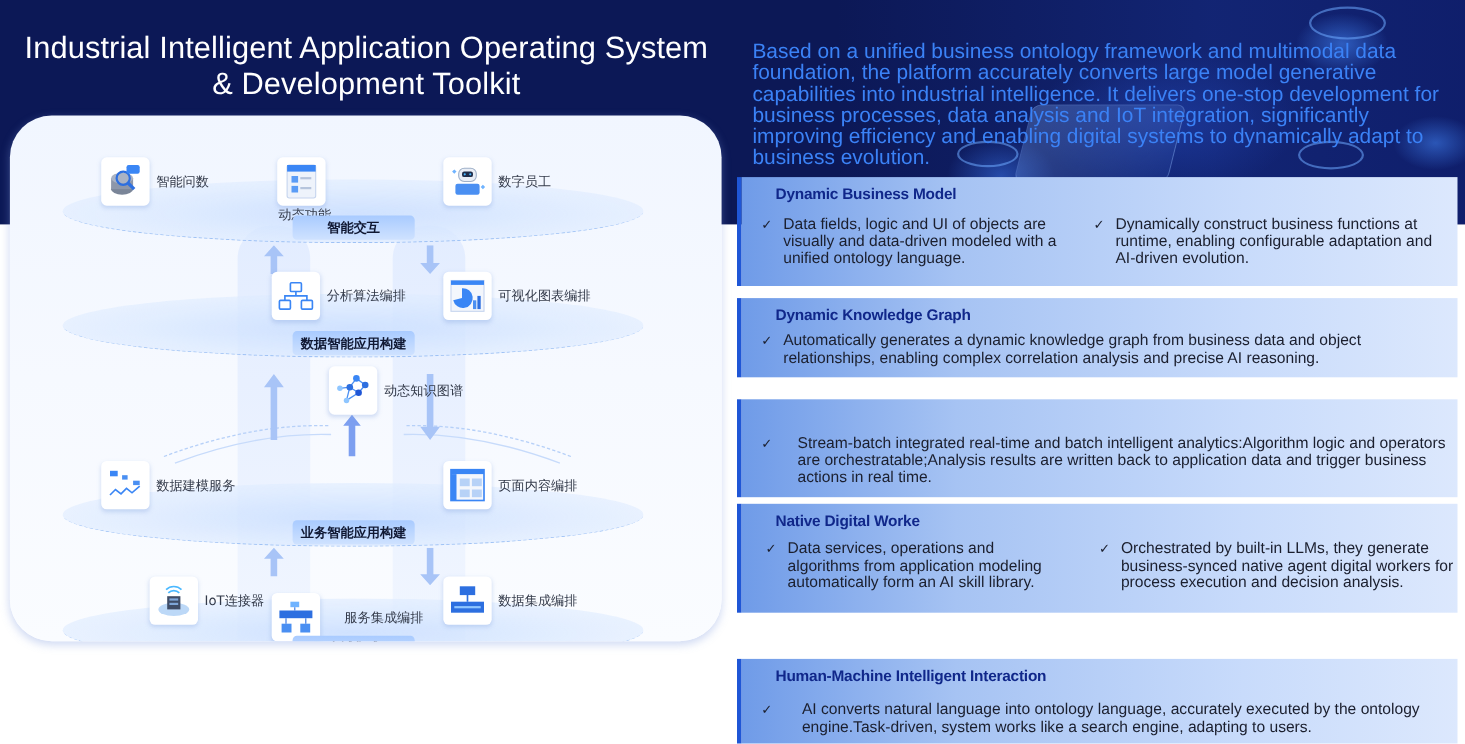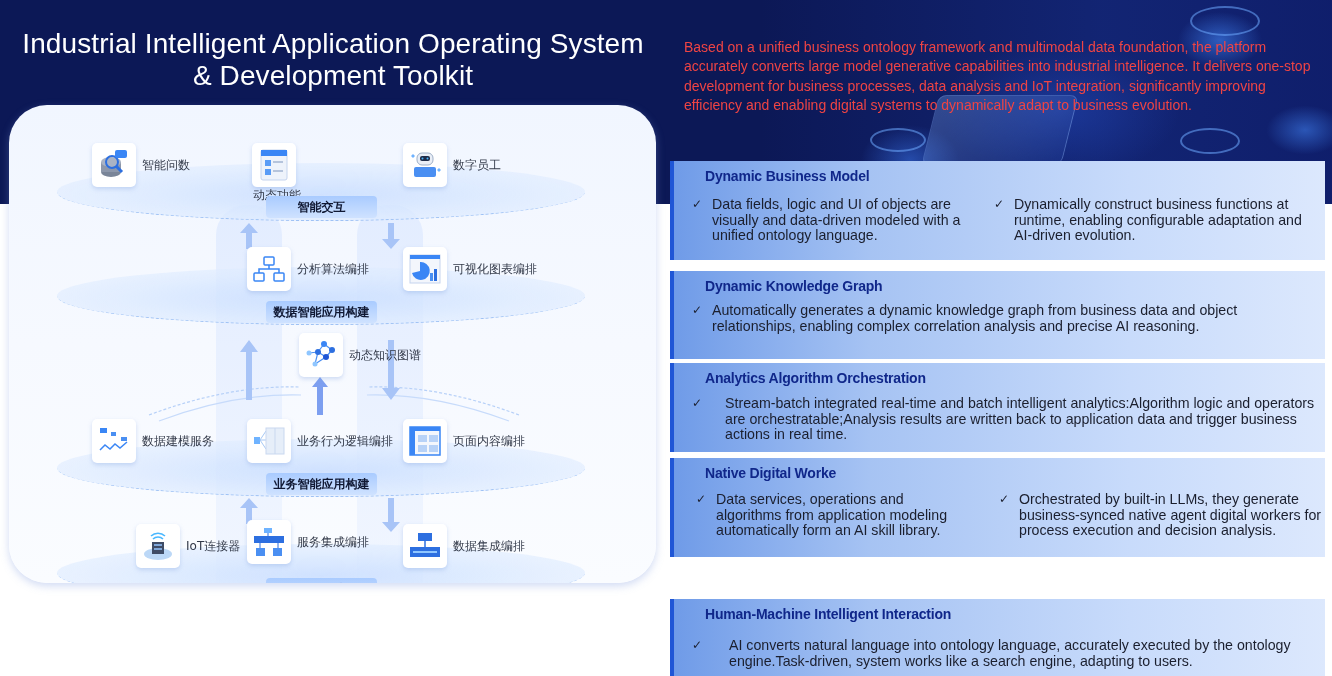--- a/index.html
+++ b/index.html
@@ -28,21 +28,21 @@
   }
   .band .ring { position: absolute; border-radius: 50%; border: 2px solid rgba(110,170,255,0.55); }
 
   .main-title {
     position: absolute; left: 10px; top: 28px; width: 646px;
     color: #ffffff; text-align: center;
     font-size: 28px; line-height: 32px; font-weight: normal; letter-spacing: 0.1px;
   }
   .intro {
     position: absolute; left: 684px; top: 38px; width: 640px;
-    color: #ef4444; font-size: 14px; line-height: 19.3px;
+    color: #3b82f6; font-size: 19px; line-height: 19.3px;
   }
 
   
   .panel {
     position: absolute; left: 9px; top: 105px; width: 647px; height: 478px;
     border-radius: 38px;
     background: linear-gradient(180deg, #f1f6ff 0%, #f6f9ff 50%, #fafcff 100%);
     box-shadow: 0 3px 8px rgba(120,150,220,0.35);
     overflow: hidden;
   }
@@ -229,31 +229,20 @@
     <div class="node-icon">
       <svg width="34" height="32" viewBox="0 0 34 32">
           <rect x="3" y="3" width="7" height="5" fill="#3a86f5"></rect>
           <rect x="14" y="7" width="5" height="4" fill="#4a8ff2"></rect>
           <rect x="24" y="12" width="6" height="4" fill="#4a8ff2"></rect>
           <polyline points="3,25 8,20 13,24 18,19 23,23 30,17" fill="none" stroke="#3a86f5" stroke-width="1.5"></polyline>
         </svg>
     </div>
     <span class="node-label">数据建模服务</span>
   </div>
-  <div class="node" style="left:238px;top:314px;">
-    <div class="node-icon">
-      <svg width="34" height="32" viewBox="0 0 34 32">
-          <rect x="2" y="12" width="6" height="7" fill="#6fb3ff"></rect>
-          <path d="M8 15 L14 6 M8 15 L14 15 M8 15 L14 24" stroke="#a6c8f5"></path>
-          <rect x="14" y="3" width="18" height="26" fill="#e6eef9" stroke="#c9d8ef"></rect>
-          <line x1="23" y1="3" x2="23" y2="29" stroke="#c9d8ef"></line>
-        </svg>
-    </div>
-    <span class="node-label">业务行为逻辑编排</span>
-  </div>
   <div class="node" style="left:394px;top:314px;">
     <div class="node-icon">
       <svg width="34" height="32" viewBox="0 0 34 32">
           <rect x="2" y="2" width="30" height="28" fill="#f4f7fc" stroke="#3a86f5" stroke-width="1.5"></rect>
           <rect x="2" y="2" width="30" height="4" fill="#3a86f5"></rect>
           <rect x="2" y="6" width="5" height="24" fill="#3a86f5"></rect>
           <rect x="10" y="10" width="9" height="7" fill="#b7d2f7"></rect>
           <rect x="21" y="10" width="9" height="7" fill="#b7d2f7"></rect>
           <rect x="10" y="20" width="9" height="7" fill="#b7d2f7"></rect>
           <rect x="21" y="20" width="9" height="7" fill="#b7d2f7"></rect>
@@ -268,21 +257,21 @@
       <svg width="34" height="32" viewBox="0 0 34 32">
           <path d="M10 6 A10 10 0 0 1 24 6 M12 9 A7 7 0 0 1 22 9" stroke="#4ab8ff" stroke-width="1.5" fill="none"></path>
           <ellipse cx="17" cy="24" rx="14" ry="6" fill="#bcd8f7"></ellipse>
           <rect x="11" y="12" width="12" height="12" fill="#3f4c66"></rect>
           <rect x="13" y="14" width="8" height="2" fill="#7fa6d8"></rect>
           <rect x="13" y="18" width="8" height="2" fill="#7fa6d8"></rect>
         </svg>
     </div>
     <span class="node-label">IoT连接器</span>
   </div>
-  <div class="node" style="left:238px;top:415px;">
+  <div class="node" style="left:238px;top:434px;gap:16px;">
     <div class="node-icon">
       <svg width="34" height="32" viewBox="0 0 34 32">
           <rect x="12" y="2" width="8" height="5" fill="#6fb3ff"></rect>
           <rect x="2" y="10" width="30" height="7" fill="#2d6fe0"></rect>
           <rect x="4" y="22" width="9" height="8" fill="#4a8ff2"></rect>
           <rect x="21" y="22" width="9" height="8" fill="#4a8ff2"></rect>
           <line x1="16" y1="7" x2="16" y2="10" stroke="#2d6fe0"></line>
           <line x1="8" y1="17" x2="8" y2="22" stroke="#2d6fe0"></line>
           <line x1="26" y1="17" x2="26" y2="22" stroke="#2d6fe0"></line>
         </svg>
@@ -308,30 +297,29 @@
   <div class="bullet" style="left:18px;top:36px;width:290px;">
     <span class="check">✓</span>
     <span class="bullet-text">Data fields, logic and UI of objects are visually and data-driven modeled with a unified ontology language.</span>
   </div>
   <div class="bullet" style="left:320px;top:36px;width:320px;">
     <span class="check">✓</span>
     <span class="bullet-text">Dynamically construct business functions at runtime, enabling configurable adaptation and AI-driven evolution.</span>
   </div>
 </div>
 
-<div class="card" style="top:271px;height:88px;">
+<div class="card" style="top:271px;height:72px;">
   <div class="card-title">Dynamic Knowledge Graph</div>
   <div class="bullet" style="left:18px;top:32px;width:600px;">
     <span class="check">✓</span>
     <span class="bullet-text">Automatically generates a dynamic knowledge graph from business data and object relationships, enabling complex correlation analysis and precise AI reasoning.</span>
   </div>
 </div>
 
 <div class="card" style="top:363px;height:89px;">
-  <div class="card-title">Analytics Algorithm Orchestration</div>
   <div class="bullet" style="left:18px;top:33px;width:630px;">
     <span class="check" style="width:33px;">✓</span>
     <span class="bullet-text">Stream-batch integrated real-time and batch intelligent analytics:Algorithm logic and operators are orchestratable;Analysis results are written back to application data and trigger business actions in real time.</span>
   </div>
 </div>
 
 <div class="card" style="top:458px;height:99px;">
   <div class="card-title">Native Digital Worke</div>
   <div class="bullet" style="left:22px;top:34px;width:270px;">
     <span class="check">✓</span>

